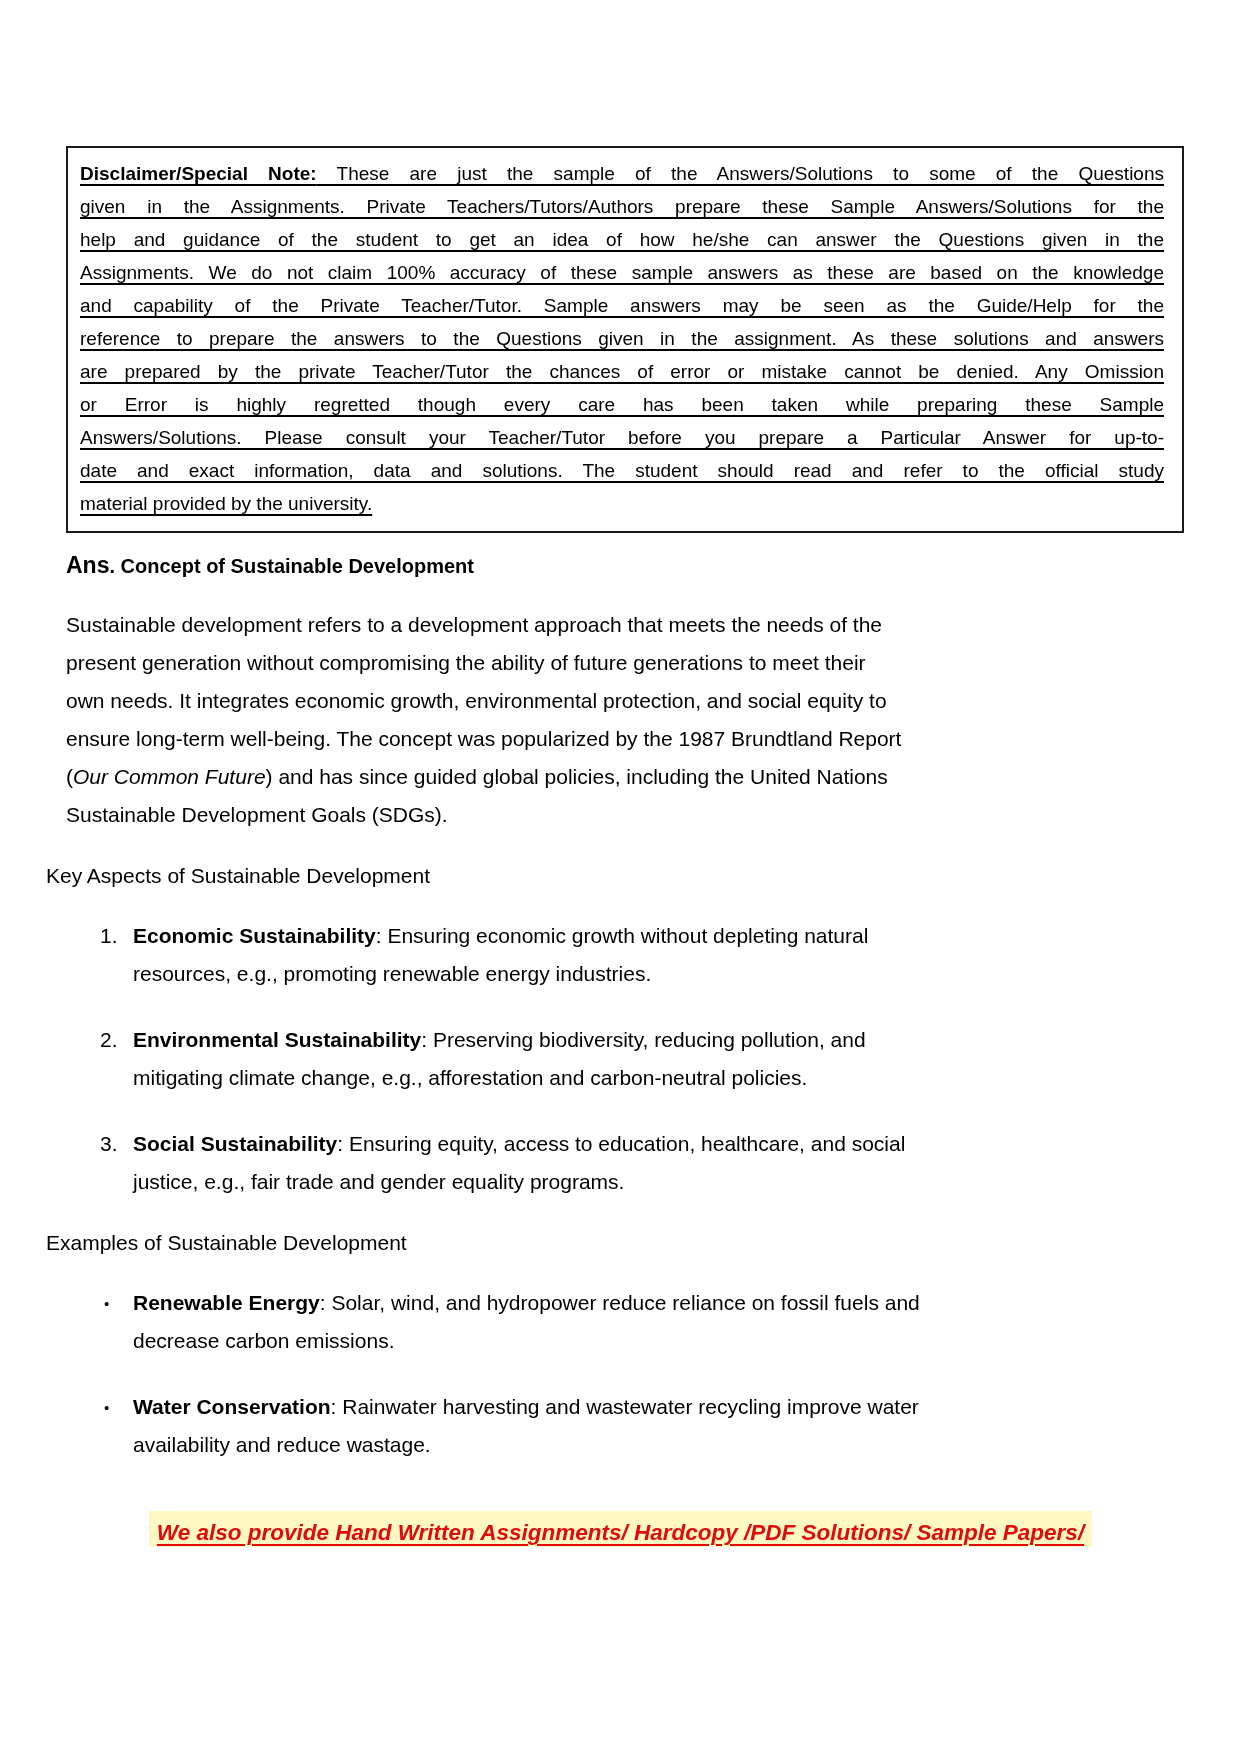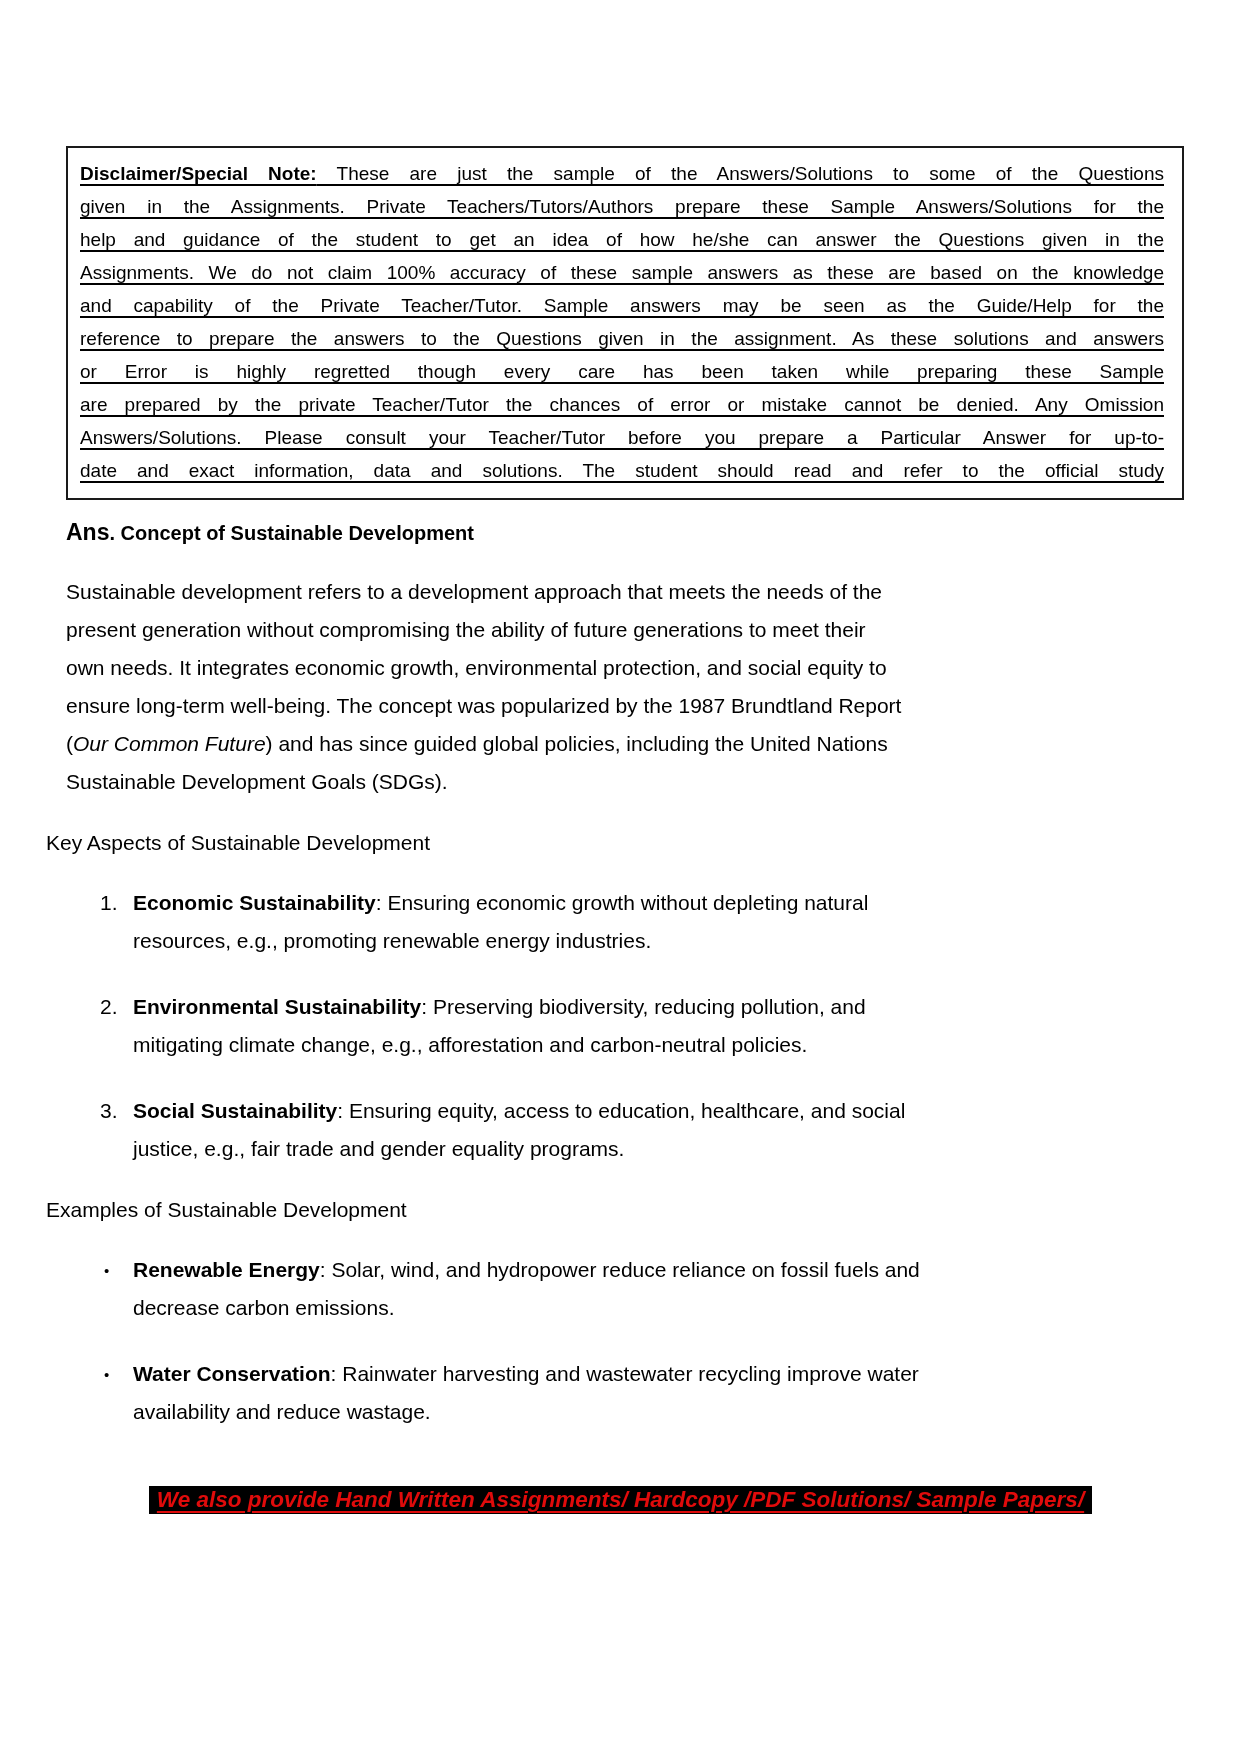--- a/index.html
+++ b/index.html
@@ -60,44 +60,45 @@
   .li-line { display: block; white-space: nowrap; }
 
   
   .footer {
     margin-top: 48px; text-align: center;
     font-size: 22.5px; font-weight: bold; font-style: italic;
     line-height: 41px;
   }
   .footer-line { display: block; }
   .hl {
-    background: #000000; color: #e00b0b;
+    background: #fef9c3; color: #e00b0b;
     text-decoration: underline;
     text-decoration-color: #e00b0b;
     text-decoration-thickness: 2px;
     text-underline-offset: 4px;
-    padding: 1px 8px 2px 8px;
+    padding: 9px 8px 2px 8px;
   }
 </style>
 </head>
 <body>
 
 <div class="page">
 
   <div class="disclaimer-box">
     <span class="disc-line"><span class="disc-label">Disclaimer/Special Note:</span><span> These are just the sample of the Answers/Solutions to some of the Questions</span></span>
     <span class="disc-line">given in the Assignments. Private Teachers/Tutors/Authors prepare these Sample Answers/Solutions for the</span>
     <span class="disc-line">help and guidance of the student to get an idea of how he/she can answer the Questions given in the</span>
     <span class="disc-line">Assignments. We do not claim 100% accuracy of these sample answers as these are based on the knowledge</span>
     <span class="disc-line">and capability of the Private Teacher/Tutor. Sample answers may be seen as the Guide/Help for the</span>
     <span class="disc-line">reference to prepare the answers to the Questions given in the assignment. As these solutions and answers</span>
+    <span class="disc-line">are prepared by the private Teacher/Tutor the chances of error or mistake cannot be denied. Any Omission</span>
     <span class="disc-line">or Error is highly regretted though every care has been taken while preparing these Sample</span>
-    <span class="disc-line">are prepared by the private Teacher/Tutor the chances of error or mistake cannot be denied. Any Omission</span>
     <span class="disc-line">Answers/Solutions. Please consult your Teacher/Tutor before you prepare a Particular Answer for up-to-</span>
     <span class="disc-line">date and exact information, data and solutions. The student should read and refer to the official study</span>
+    <span class="disc-line last">material provided by the university.</span>
   </div>
 
 
   <div class="ans-line">
     <span class="ans-word">Ans</span><span class="ans-dot">. </span><span class="ans-title">Concept of Sustainable Development</span>
   </div>
 
   <div class="para">
     <span class="p-line">Sustainable development refers to a development approach that meets the needs of the</span>
     <span class="p-line">present generation without compromising the ability of future generations to meet their</span>

